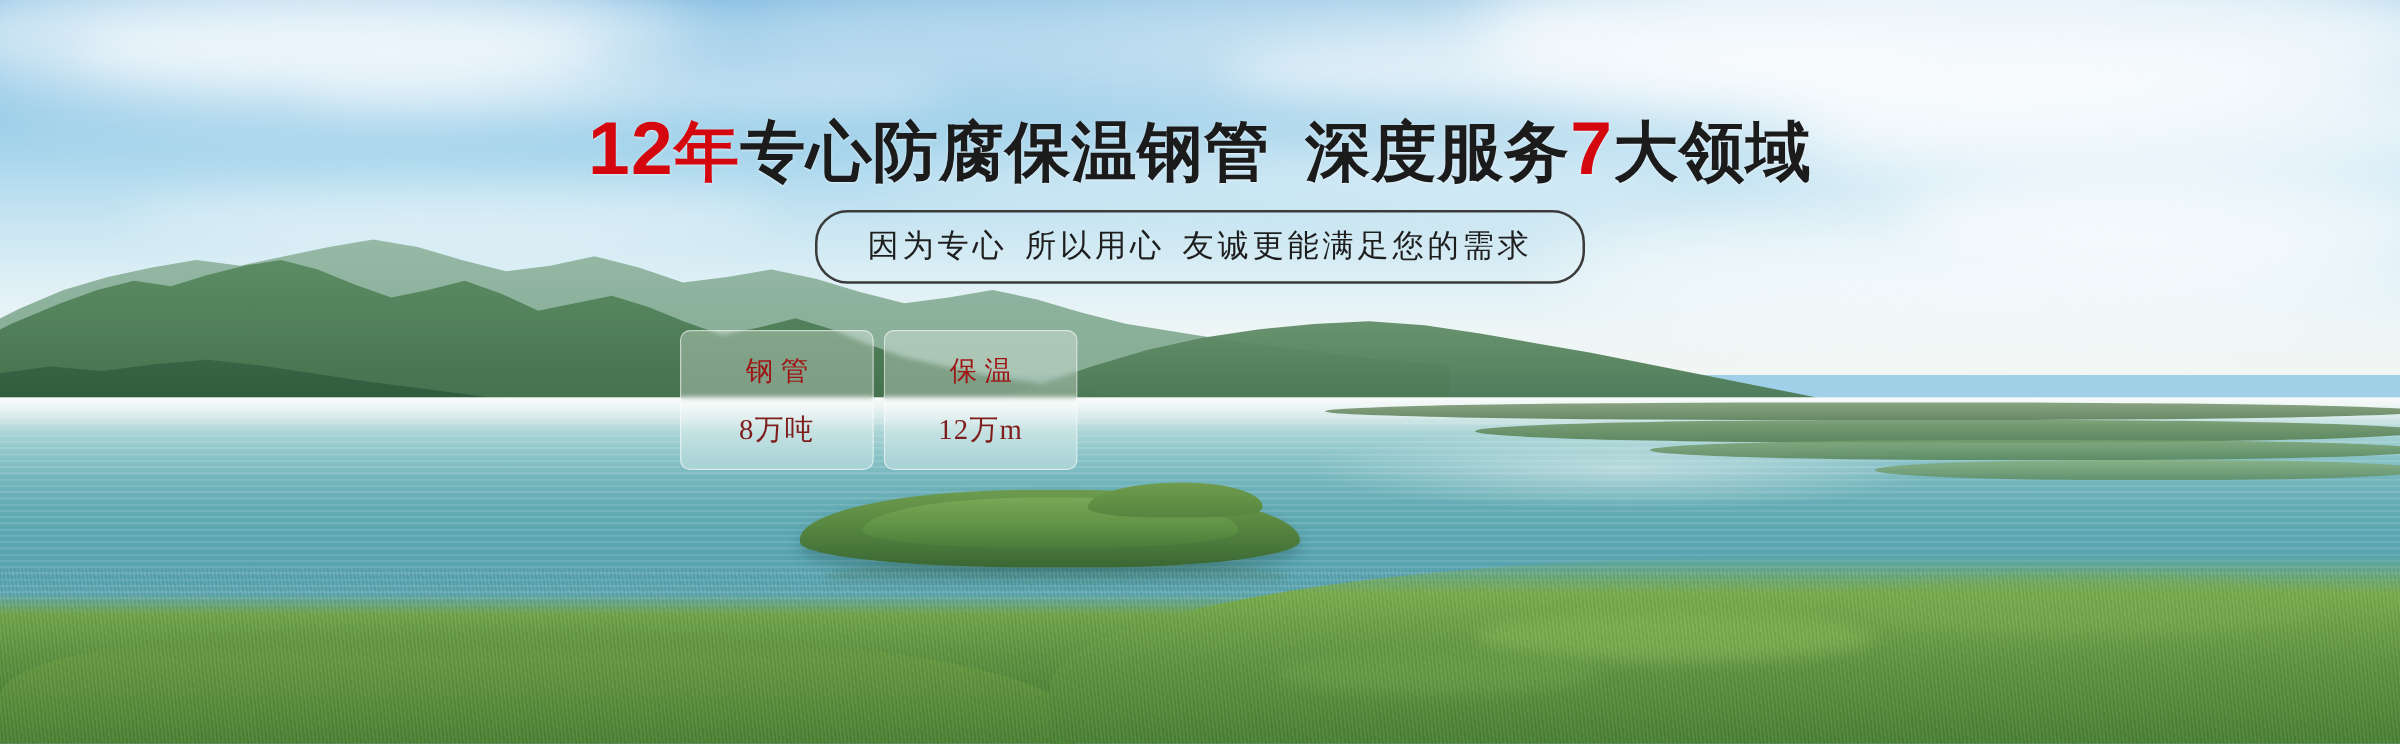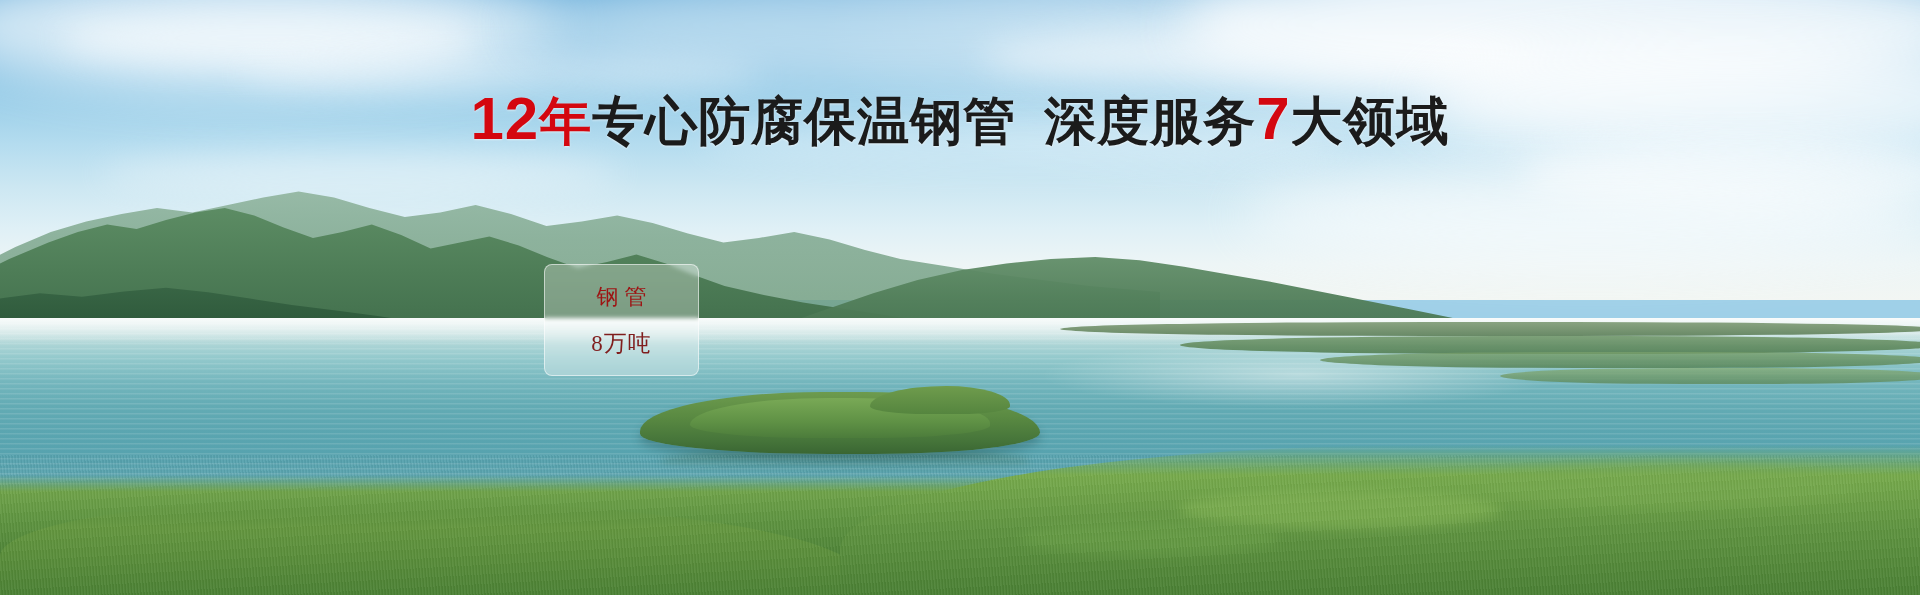--- a/index.html
+++ b/index.html
@@ -276,27 +276,36 @@
   <div class="grass-right"></div>
   <div class="grass-blob" style="left:1180px; bottom:66px; width:320px; height:40px; background:#7fb152; opacity:.7;"></div>
   <div class="grass-blob" style="left:1480px; bottom:88px; width:380px; height:44px; background:#76a94e; opacity:.6;"></div>
   <div class="grass-blob" style="left:1020px; bottom:40px; width:260px; height:34px; background:#6aa047; opacity:.6;"></div>
   <div class="grass-tex"></div>
 
   <div class="headline">
     <span class="red num">12</span><span class="red">年</span><span>专心防腐保温钢管</span><span class="gap"></span><span>深度服务</span><span class="red num">7</span><span>大领域</span>
   </div>
 
+  <div class="subpill">
+    <span>因为专心</span><span class="sp"></span><span>所以用心</span><span class="sp"></span><span>友诚更能满足您的需求</span>
+  </div>
 
   <div class="cards">
 
     <div class="card">
       <div class="card-label">钢管</div>
       <div class="card-value">
         <span>8万吨</span><sup></sup>
       </div>
     </div>
 
 
+    <div class="card">
+      <div class="card-label">保温</div>
+      <div class="card-value">
+        <span>12万m</span><sup></sup>
+      </div>
+    </div>
 
   </div>
 
 </div>
 
 </body></html>

